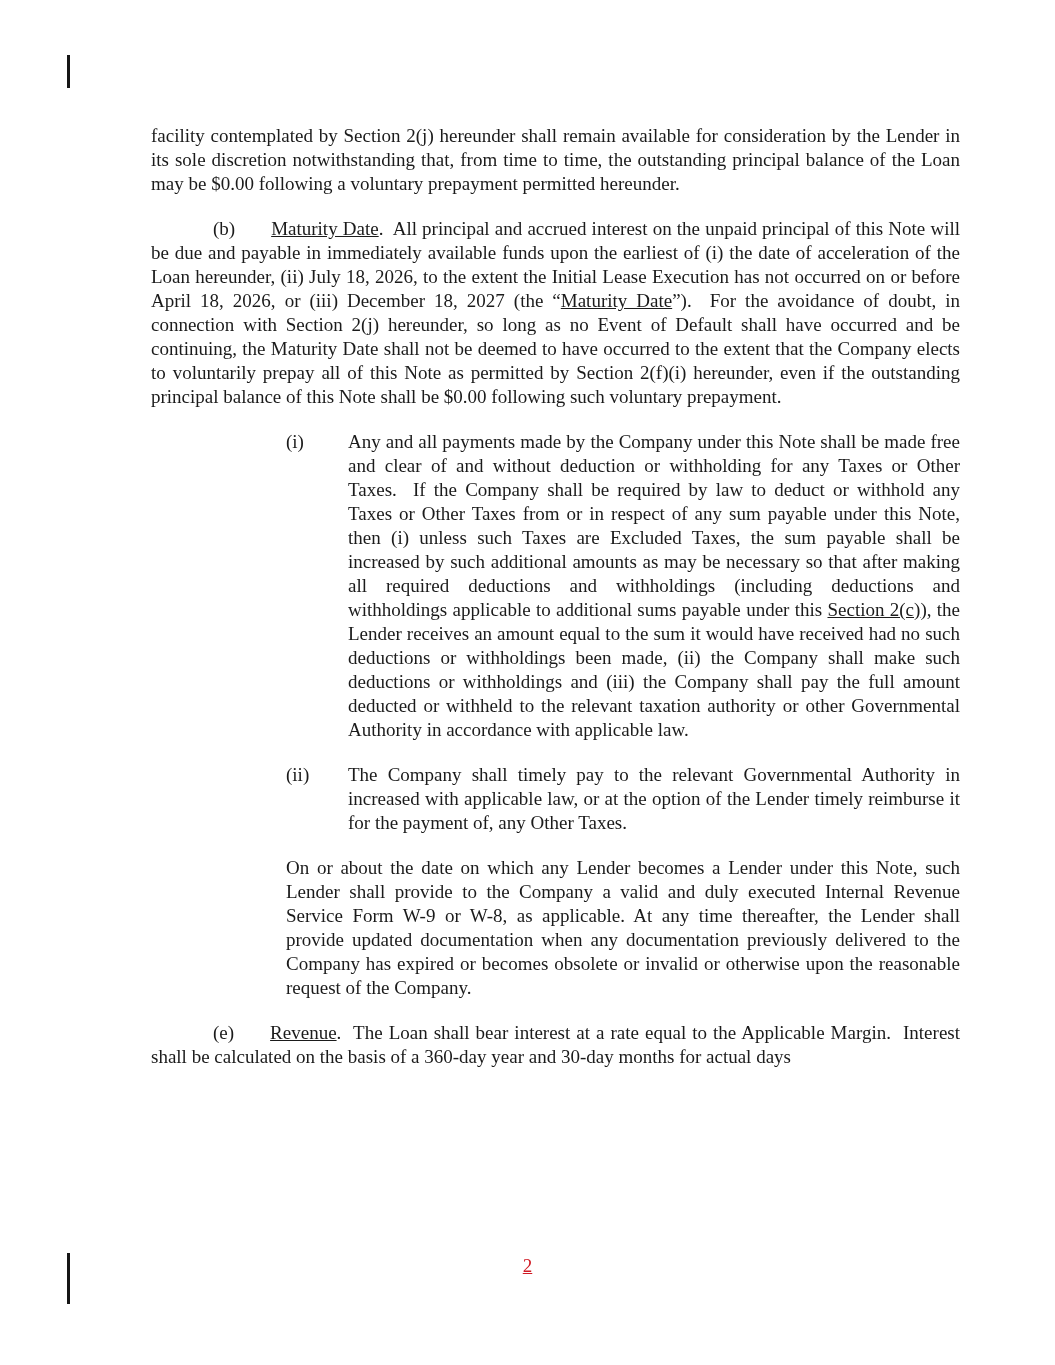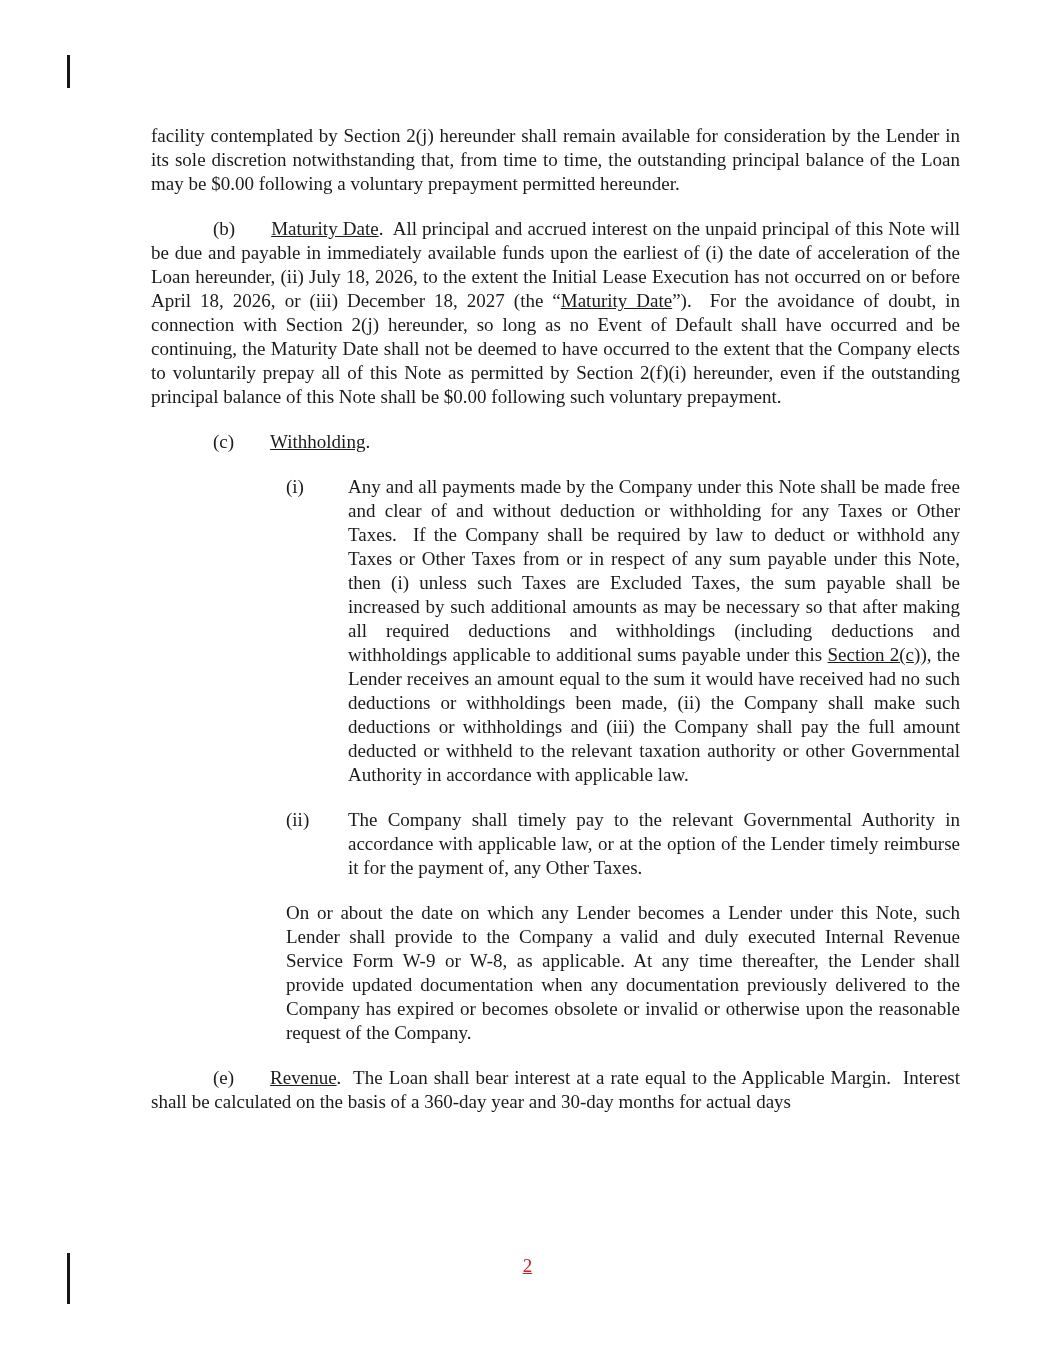--- a/index.html
+++ b/index.html
@@ -65,30 +65,29 @@
 
 <div class="change-bar top" style="background: rgb(22, 22, 22);"></div>
 <div class="change-bar bottom" style="background: rgb(22, 22, 22);"></div>
 
 <div class="page-content">
 
   <p class="para"><span>facility contemplated by Section 2(j) hereunder shall remain available for consideration by the Lender in its sole discretion notwithstanding that, from time to time, the outstanding principal balance of the Loan may be $0.00 following a voluntary prepayment permitted hereunder.</span></p>
 
   <p class="para"><span class="ind"></span><span>(b)</span><span class="tab"></span><span class="u">Maturity Date</span><span>.&nbsp; All principal and accrued interest on the unpaid principal of this Note will be due and payable in immediately available funds upon the earliest of (i) the date of acceleration of the Loan hereunder, (ii) July 18, 2026, to the extent the Initial Lease Execution has not occurred on or before April 18, 2026, or (iii) December 18, 2027 (the “</span><span class="u">Maturity Date</span><span>”).&nbsp; For the avoidance of doubt, in connection with Section 2(j) hereunder, so long as no Event of Default shall have occurred and be continuing, the Maturity Date shall not be deemed to have occurred to the extent that the Company elects to voluntarily prepay all of this Note as permitted by Section 2(f)(i) hereunder, even if the outstanding principal balance of this Note shall be $0.00 following such voluntary prepayment.</span></p>
 
-  <p class="para"><span class="ind"></span><span>(c)</span><span class="tab"></span><span class="u">Withholding</span><span>.</span></p>
 
   <div class="item">
     <div class="item-marker">(i)</div>
     <div class="item-body"><span>Any and all payments made by the Company under this Note shall be made free and clear of and without deduction or withholding for any Taxes or Other Taxes.&nbsp; If the Company shall be required by law to deduct or withhold any Taxes or Other Taxes from or in respect of any sum payable under this Note, then (i) unless such Taxes are Excluded Taxes, the sum payable shall be increased by such additional amounts as may be necessary so that after making all required deductions and withholdings (including deductions and withholdings applicable to additional sums payable under this </span><span class="u">Section 2(c)</span><span>), the Lender receives an amount equal to the sum it would have received had no such deductions or withholdings been made, (ii) the Company shall make such deductions or withholdings and (iii) the Company shall pay the full amount deducted or withheld to the relevant taxation authority or other Governmental Authority in accordance with applicable law.</span></div>
   </div>
 
   <div class="item">
     <div class="item-marker">(ii)</div>
-    <div class="item-body"><span>The Company shall timely pay to the relevant Governmental Authority in accordance with applicable law, or at the option of the Lender timely reimburse it for the payment of, any Other Taxes.</span></div>
+    <div class="item-body"><span>The Company shall timely pay to the relevant Governmental Authority in increased with applicable law, or at the option of the Lender timely reimburse it for the payment of, any Other Taxes.</span></div>
   </div>
 
   <div class="item">
     <div class="item-body"><span>On or about the date on which any Lender becomes a Lender under this Note, such Lender shall provide to the Company a valid and duly executed Internal Revenue Service Form W-9 or W-8, as applicable. At any time thereafter, the Lender shall provide updated documentation when any documentation previously delivered to the Company has expired or becomes obsolete or invalid or otherwise upon the reasonable request of the Company.</span></div>
   </div>
 
 
   <p class="para"><span class="ind"></span><span>(e)</span><span class="tab"></span><span class="u">Revenue</span><span>.&nbsp; The Loan shall bear interest at a rate equal to the Applicable Margin.&nbsp; Interest shall be calculated on the basis of a 360-day year and 30-day months for actual days</span></p>
 
 </div>

